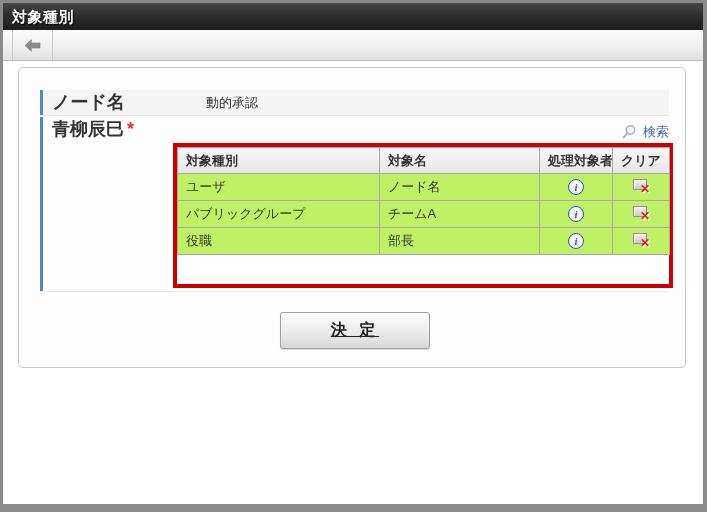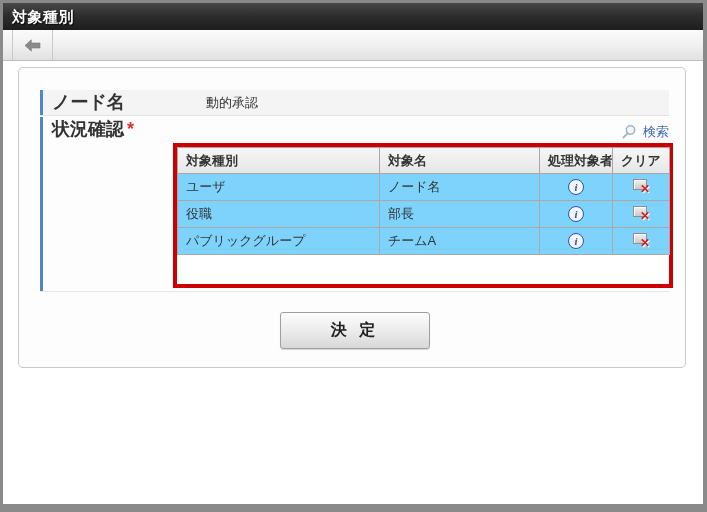--- a/index.html
+++ b/index.html
@@ -28,37 +28,37 @@
   .fvalue{font-size:13px;color:#333;line-height:25px;text-align:right;}
   .row2-value{flex:1;}
 
   .search-link{display:inline-flex;align-items:center;gap:6px;margin-top:2px;text-decoration:none;color:#3a66ad;font-size:13px;cursor:pointer;}
 
   
   .hl-table-wrap{position:absolute;left:154px;top:75px;width:500px;height:145px;border:4px solid #cc0000;box-sizing:border-box;background:#fff;}
   table.targets{border-collapse:collapse;table-layout:fixed;width:492px;margin:0;font-size:13px;color:#333;}
   table.targets th,table.targets td{border:1px solid #a8a8a8;padding:0 8px;box-sizing:border-box;overflow:hidden;white-space:nowrap;}
   table.targets th{height:26px;background:linear-gradient(180deg,#f6f6f6,#e6e6e6);font-weight:bold;text-align:left;color:#333;}
-  table.targets td{height:27px;background:#7dd3fc;}
+  table.targets td{height:27px;background:#bef264;}
   .col-type{width:202px;}
   .col-name{width:160px;}
   .col-status{width:73px;}
   .col-clear{width:57px;}
   td.c-center{text-align:center;}
 
   .icon-btn{background:none;border:none;padding:0;cursor:pointer;vertical-align:middle;}
 
   .info-icon{display:inline-block;width:14px;height:14px;border:1.5px solid #2d52b8;border-radius:50%;color:#2d52b8;font-family:"Liberation Serif","DejaVu Serif",serif;font-style:italic;font-weight:bold;font-size:11px;line-height:14px;text-align:center;background:#f3f7fd;}
 
   .clear-icon{position:relative;display:inline-block;width:18px;height:15px;}
   .clear-icon .box{position:absolute;left:1px;top:1px;width:12px;height:9px;background:linear-gradient(#f2f2f2,#c9c9c9);border:1px solid #8f8f8f;box-shadow:inset 1px 1px 0 rgba(255,255,255,.9);}
   .clear-icon .x{position:absolute;right:0;bottom:-2px;color:#d61f1f;font-weight:bold;font-size:12px;line-height:1;text-shadow:1px 1px 0 #fff;}
 
   
-  .submit-btn{position:absolute;left:261px;top:244px;width:150px;height:37px;background:linear-gradient(180deg,#fdfdfd 0%,#ececec 50%,#d8d8d8 100%);border:1px solid #9f9f9f;border-radius:3px;font-family:inherit;font-size:16px;font-weight:bold;color:#222;letter-spacing:4px;cursor:pointer;box-shadow:0 1px 1px rgba(0,0,0,.15);}
+  .submit-btn{position:absolute;left:261px;top:244px;width:150px;height:37px;background:linear-gradient(180deg,#fdfdfd 0%,#ececec 50%,#d8d8d8 100%);border:1px solid #9f9f9f;border-radius:3px;font-family:inherit;font-size:16px;font-weight:bold;color:#222;letter-spacing:4px;cursor:pointer;box-shadow:0 1px 1px rgba(0,0,0,.15);text-decoration:underline;}
 </style>
 </head>
 <body>
 
 <div class="frame">
 
   <div class="titlebar">
     <span>対象種別</span>
   </div>
 
@@ -75,21 +75,21 @@
   <div class="panel">
 
     <div class="form-row row1">
       <div class="accent"></div>
       <div class="flabel">ノード名</div>
       <div class="fvalue">動的承認</div>
     </div>
 
     <div class="form-row row2">
       <div class="accent"></div>
-      <div class="flabel"><span>状況確認</span><span class="req">*</span></div>
+      <div class="flabel"><span>青柳辰巳</span><span class="req">*</span></div>
       <div class="fvalue row2-value">
         <a class="search-link">
           <svg width="16" height="16" viewBox="0 0 16 16">
             <circle cx="9.5" cy="6" r="4.2" fill="#f3f7fa" stroke="#9db3c6" stroke-width="1.5"></circle>
             <line x1="6.2" y1="9.6" x2="2.6" y2="13.4" stroke="#9db3c6" stroke-width="2" stroke-linecap="round"></line>
           </svg>
           <span>検索</span>
         </a>
       </div>
     </div>
@@ -111,28 +111,28 @@
           </tr>
         </thead>
         <tbody>
           <tr>
             <td>ユーザ</td>
             <td>ノード名</td>
             <td class="c-center"><button class="icon-btn"><span class="info-icon">i</span></button></td>
             <td class="c-center"><button class="icon-btn"><span class="clear-icon"><span class="box"></span><span class="x">✕</span></span></button></td>
           </tr>
           <tr>
-            <td>役職</td>
-            <td>部長</td>
+            <td>パブリックグループ</td>
+            <td>チームA</td>
             <td class="c-center"><button class="icon-btn"><span class="info-icon">i</span></button></td>
             <td class="c-center"><button class="icon-btn"><span class="clear-icon"><span class="box"></span><span class="x">✕</span></span></button></td>
           </tr>
           <tr>
-            <td>パブリックグループ</td>
-            <td>チームA</td>
+            <td>役職</td>
+            <td>部長</td>
             <td class="c-center"><button class="icon-btn"><span class="info-icon">i</span></button></td>
             <td class="c-center"><button class="icon-btn"><span class="clear-icon"><span class="box"></span><span class="x">✕</span></span></button></td>
           </tr>
         </tbody>
       </table>
     </div>
 
     <button class="submit-btn">決 定</button>
 
   </div>

